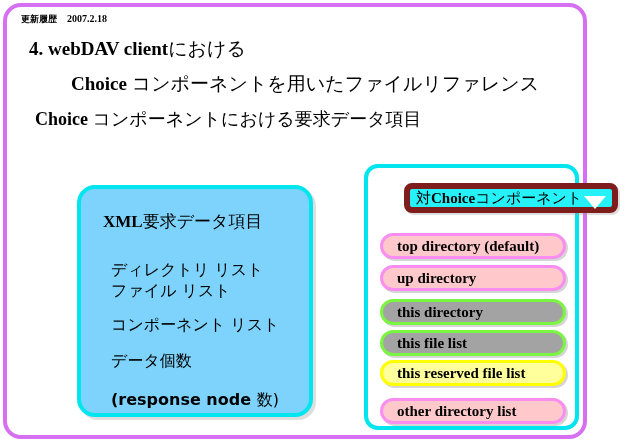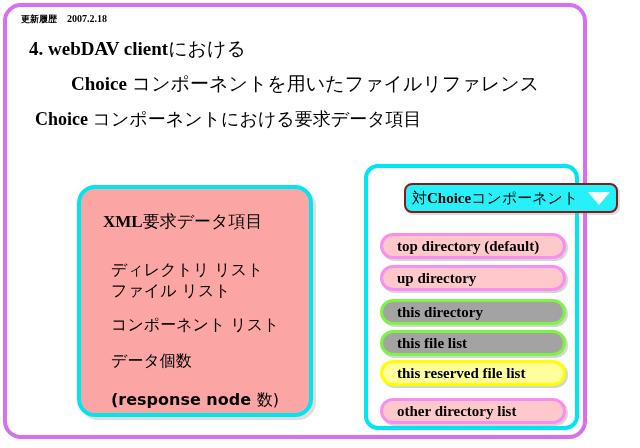--- a/index.html
+++ b/index.html
@@ -78,21 +78,21 @@
   #subtitle .lat { font-family: "Liberation Serif", serif; font-weight: bold; }
   #subtitle .jp  { font-family: "DejaVu Sans", sans-serif; }
 
   
   #xml-panel {
     position: absolute;
     left: 70px;
     top: 178px;
     width: 236px;
     height: 232px;
-    background: #fca5a5;
+    background: #7dd3fc;
     border: 4px solid #00e5ee;
     border-radius: 18px;
     box-sizing: border-box;
     box-shadow: 3px 3px 0 rgba(160,160,160,0.35);
   }
   #xml-panel .panel-head {
     position: absolute;
     left: 22px;
     top: 21px;
     font-size: 17px;
@@ -131,21 +131,21 @@
     border-radius: 14px;
     box-sizing: border-box;
   }
   #choice-dropdown {
     position: absolute;
     left: 36px;
     top: 15px;
     width: 214px;
     height: 30px;
     background: #26f1f9;
-    border: 2px solid #7f1d1d;
+    border: 6px solid #7f1d1d;
     border-radius: 8px;
     box-sizing: border-box;
     display: flex;
     align-items: center;
     box-shadow: 2px 2px 0 rgba(160,160,160,0.35);
   }
   #choice-dropdown .dd-label {
     font-size: 15px;
     padding-left: 6px;
     white-space: nowrap;

